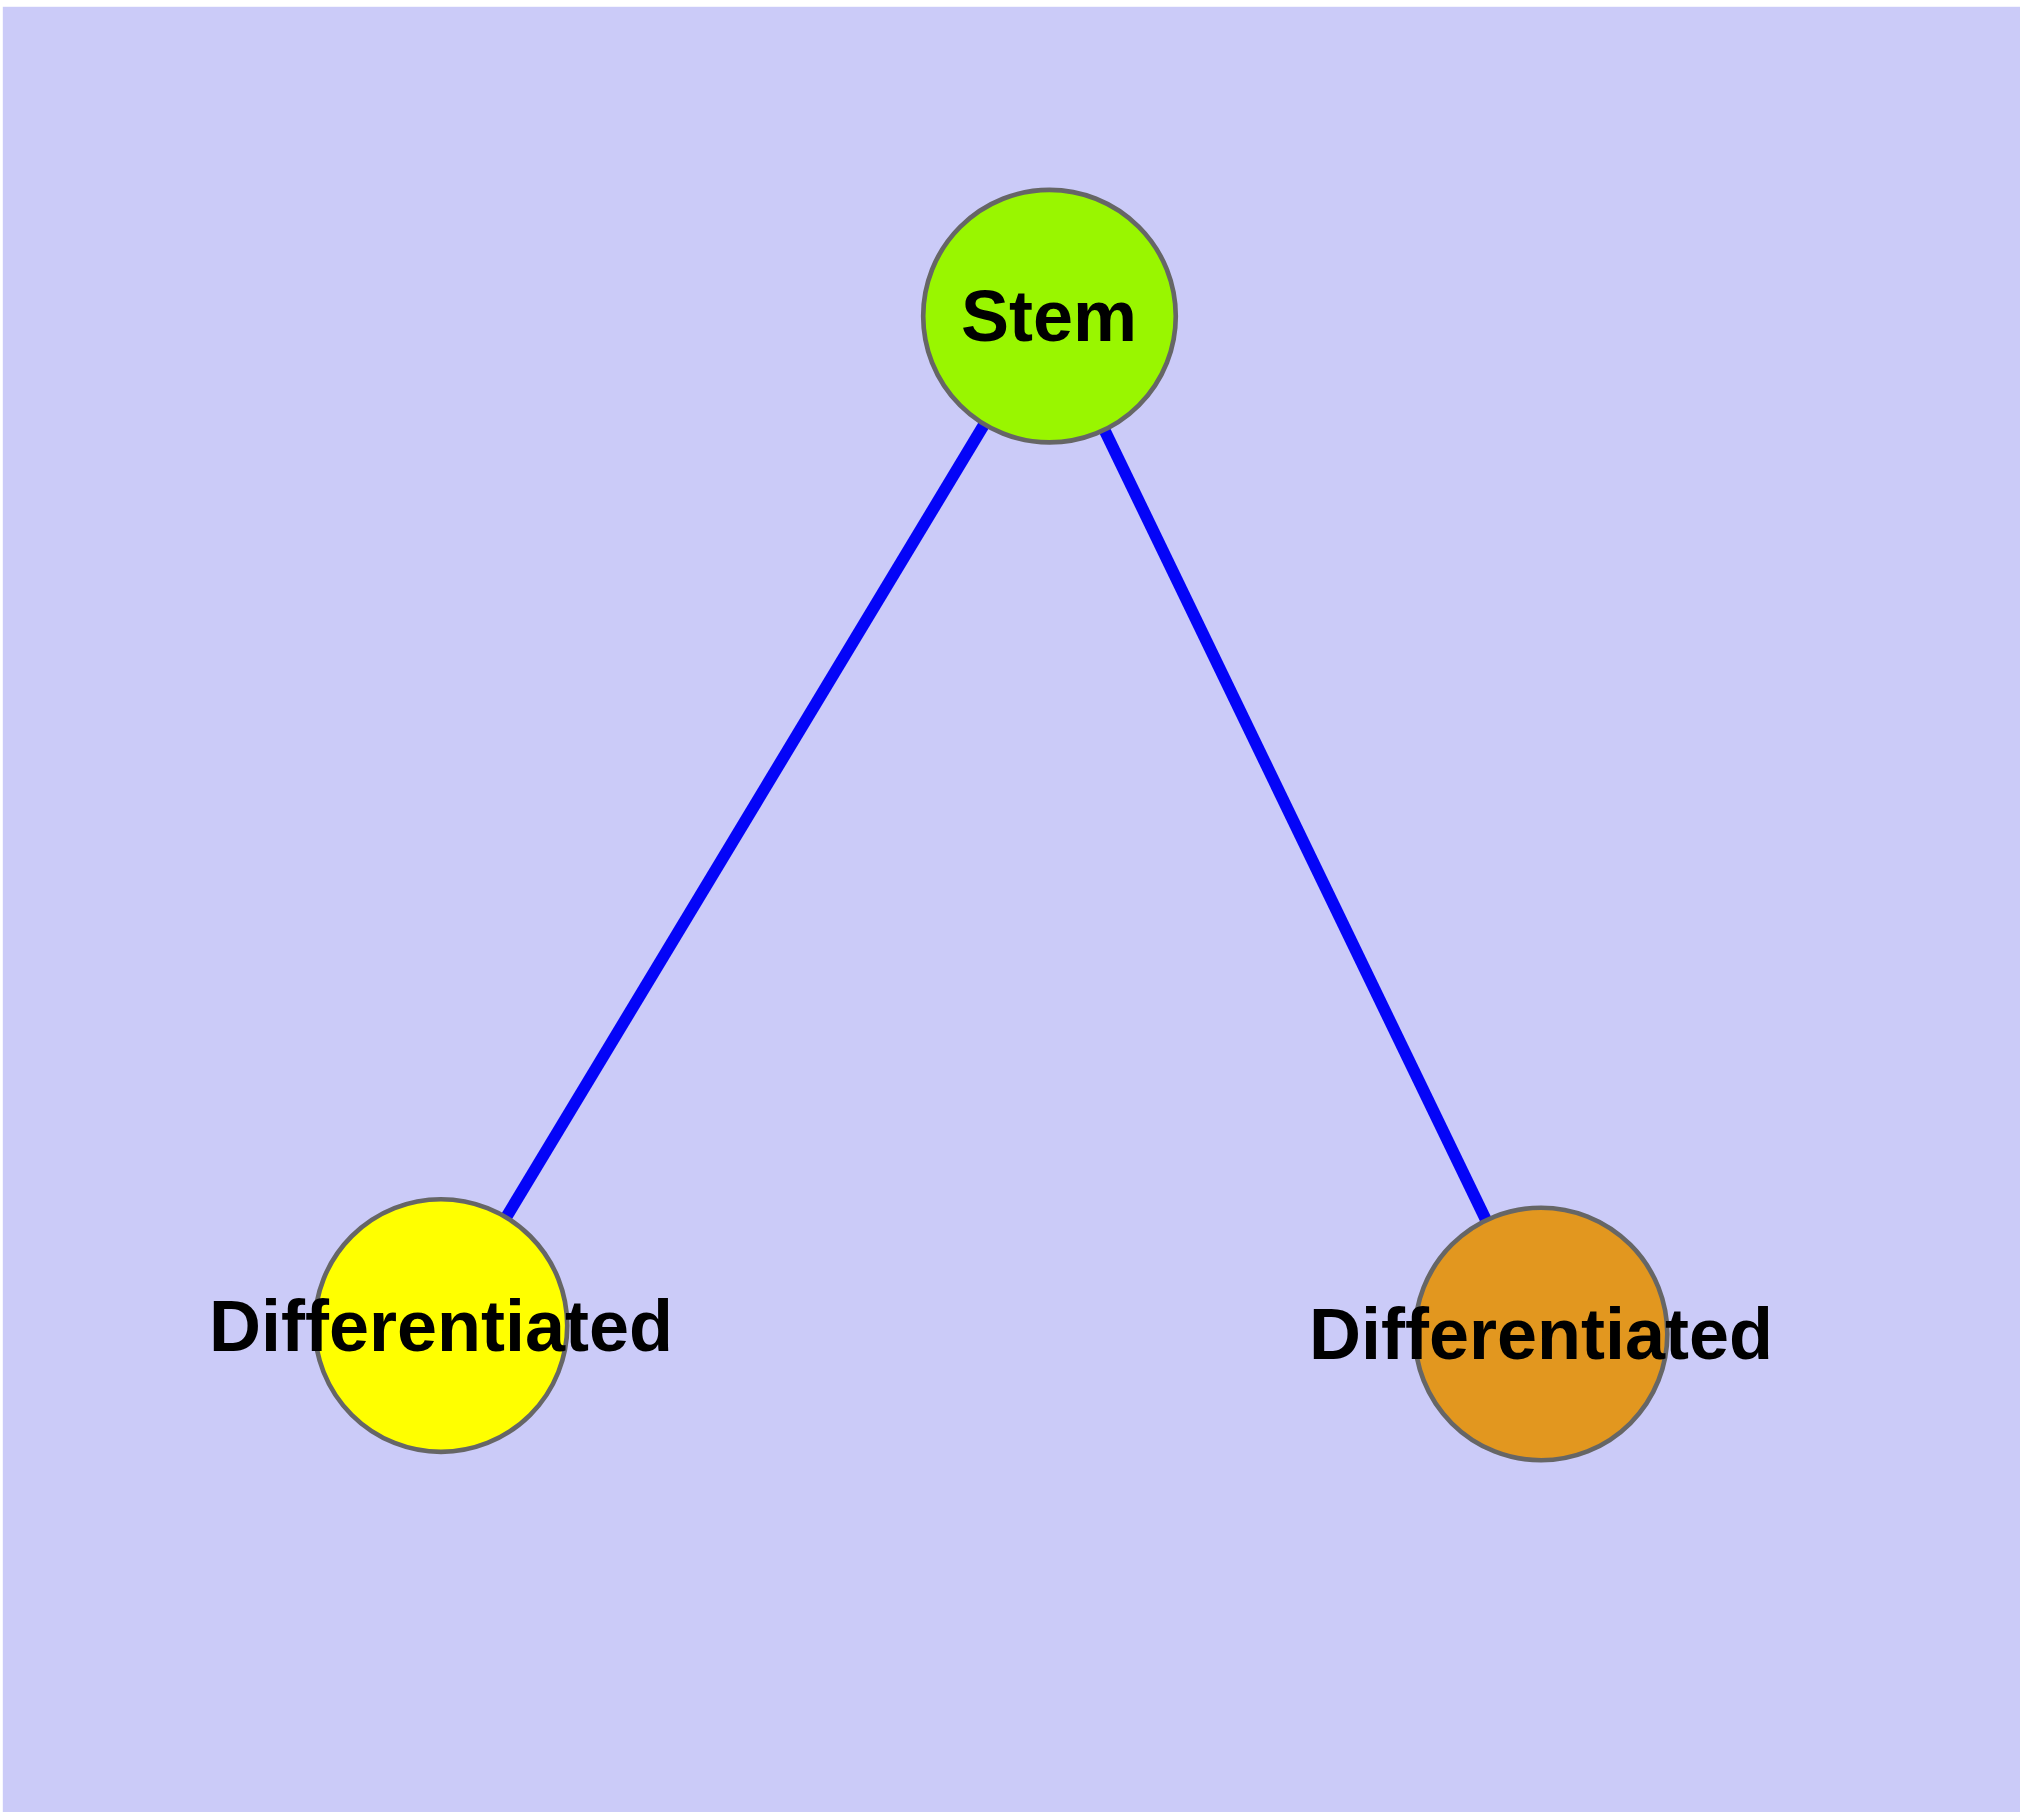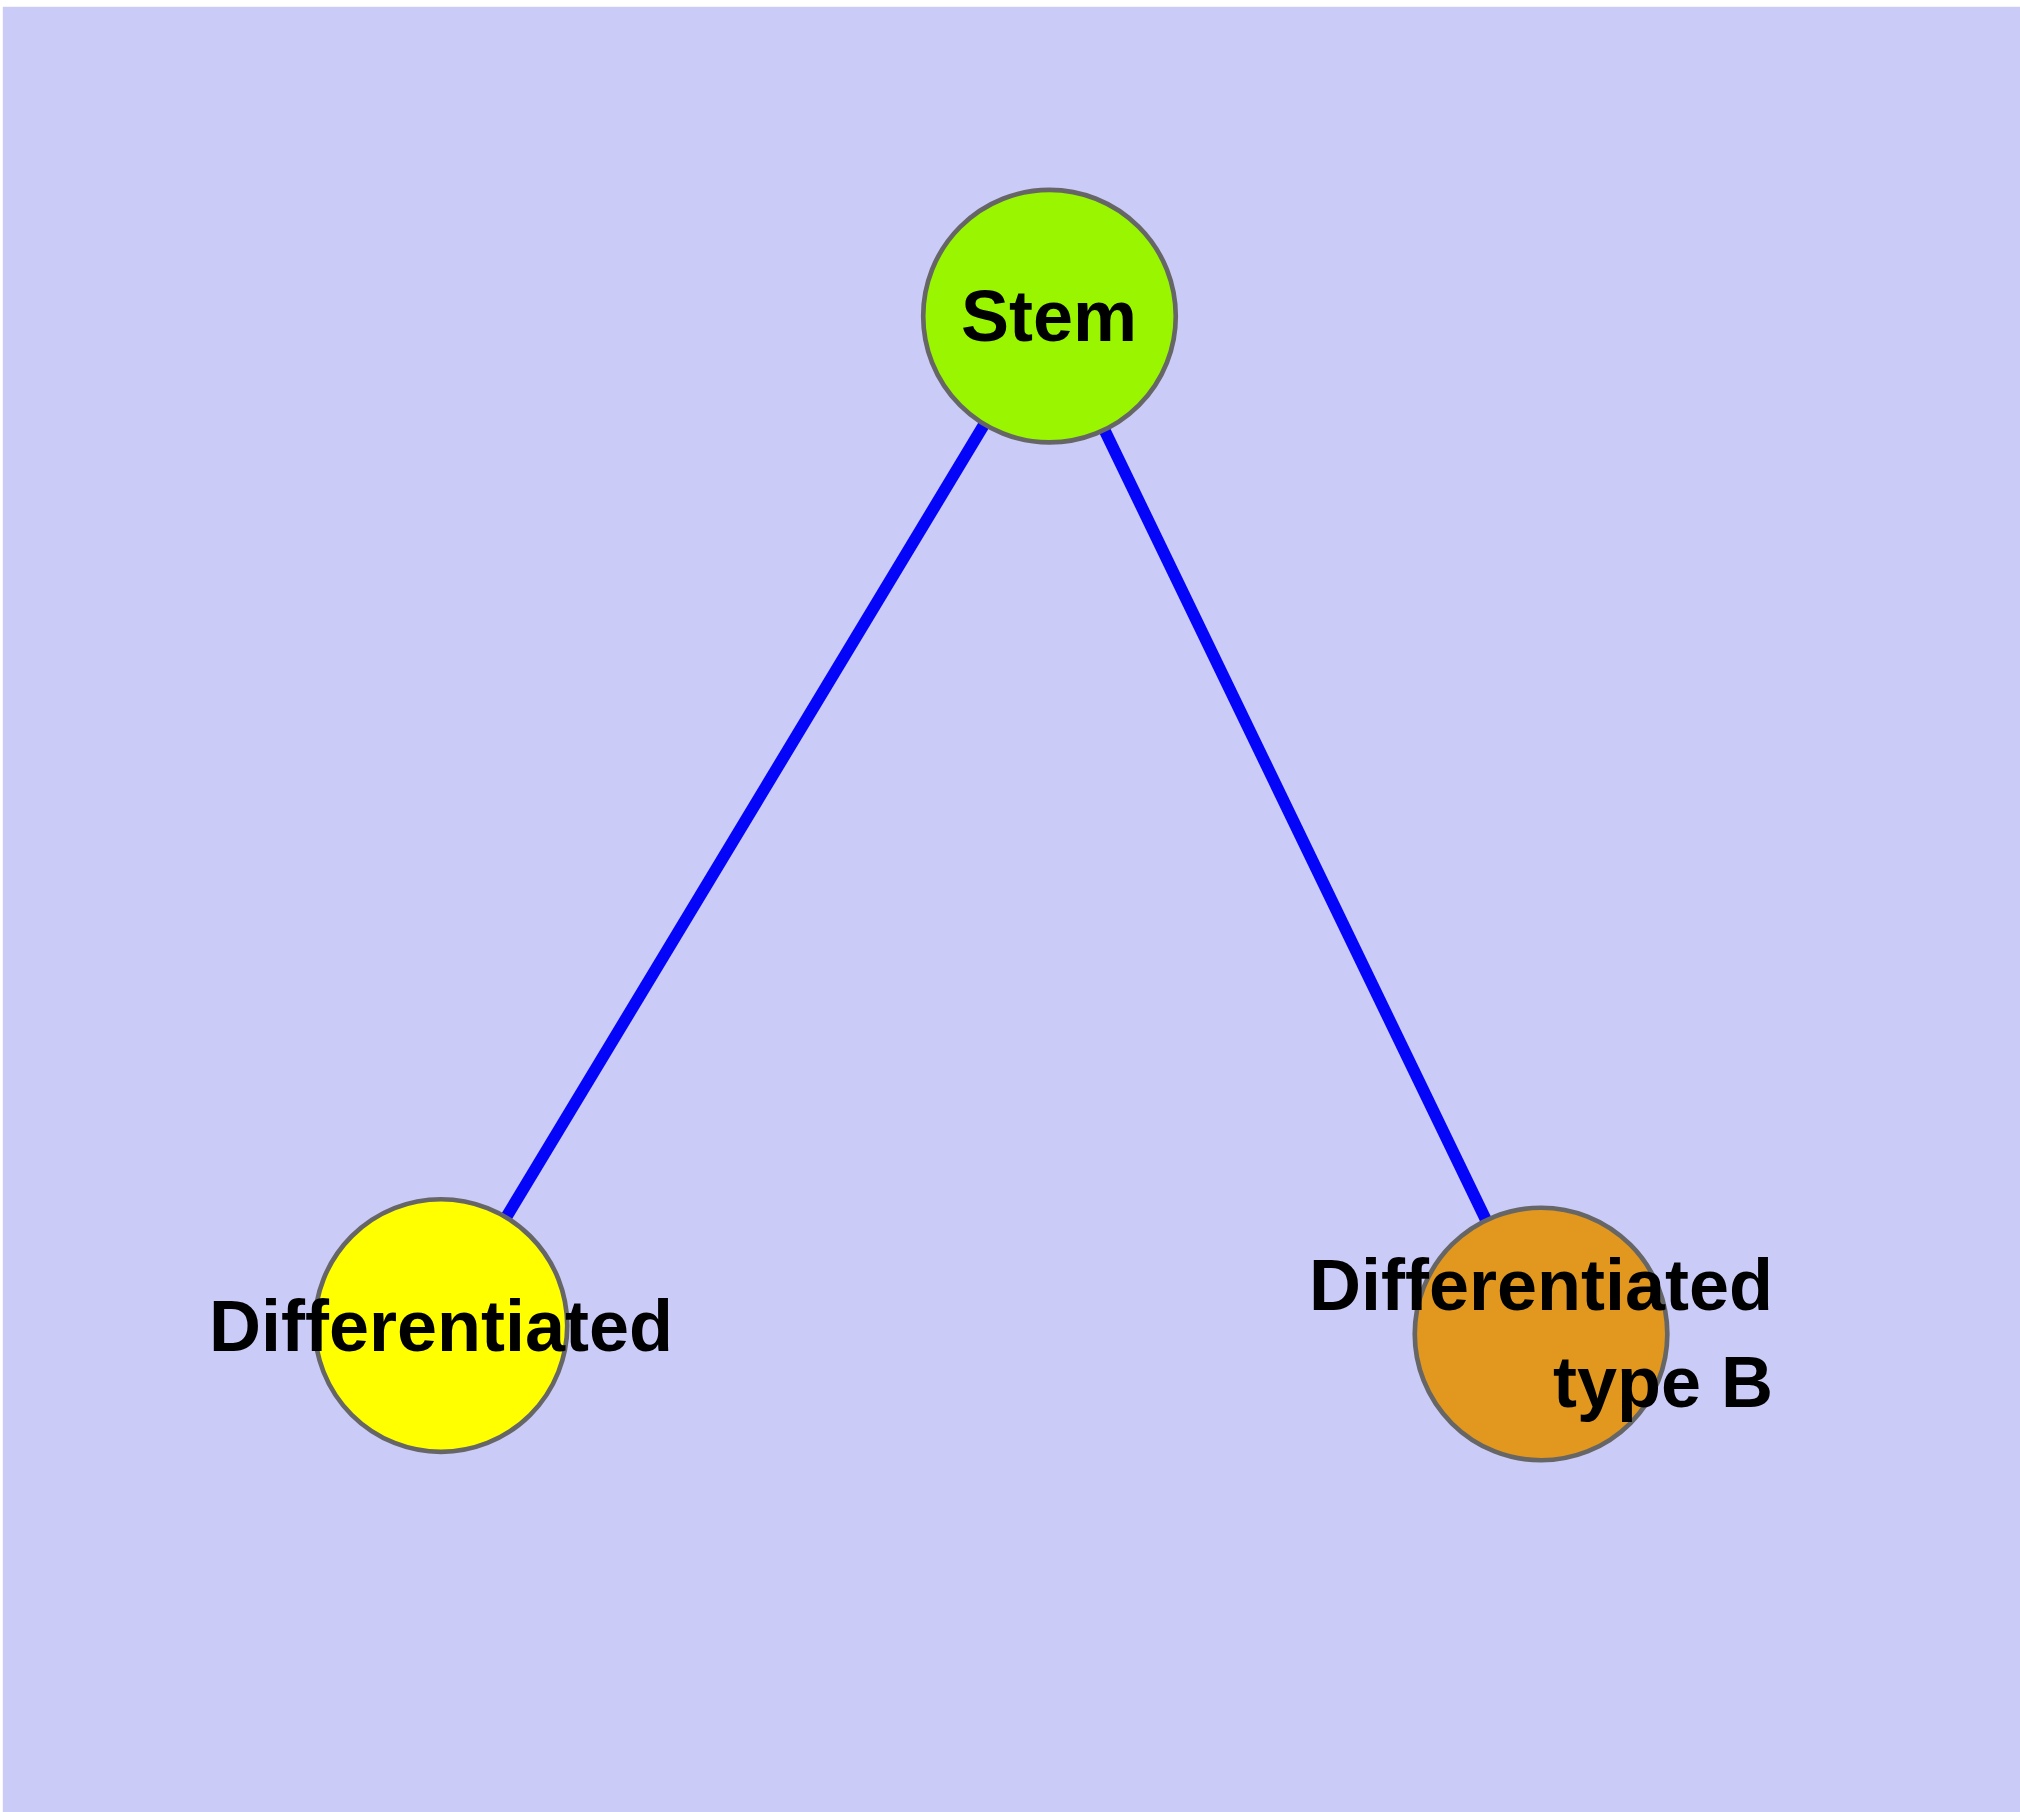--- a/index.html
+++ b/index.html
@@ -17,21 +17,21 @@
     font-family: "Liberation Sans", sans-serif;
   }
   #graph-svg {
     position: absolute;
     left: 0;
     top: 0;
   }
   .node-label {
     position: absolute;
     transform: translate(-50%, -50%);
-    text-align: right;
+    text-align: left;
     font-weight: bold;
     font-size: 72px;
     line-height: 97px;
     color: #000000;
     white-space: nowrap;
     pointer-events: none;
   }
 </style>
 </head>
 <body>
@@ -53,17 +53,16 @@
   <div class="node-label" style="left:1049px; top:316px;">
     <div>Stem</div>
   </div>
 
   <div class="node-label" style="left:441px; top:1326px;">
     <div>Differentiated</div>
   </div>
 
   <div class="node-label" style="left:1541px; top:1334px;">
     <div>Differentiated</div>
-    <div>type B</div>
   </div>
 
 </div>
 
 
 </body></html>

